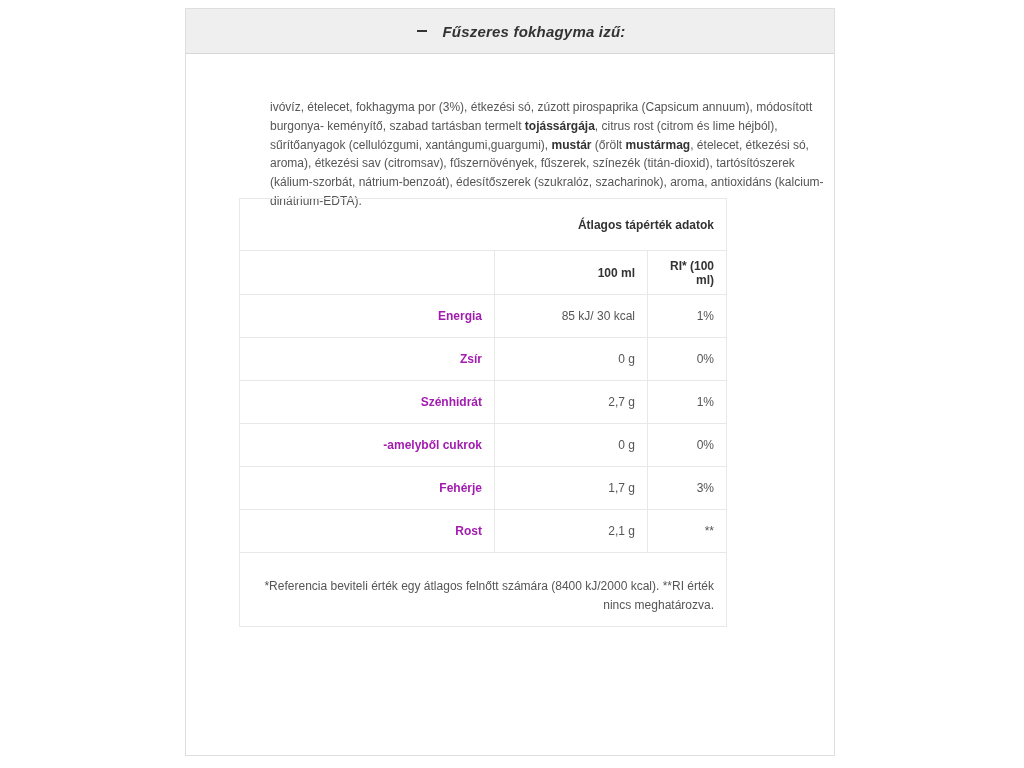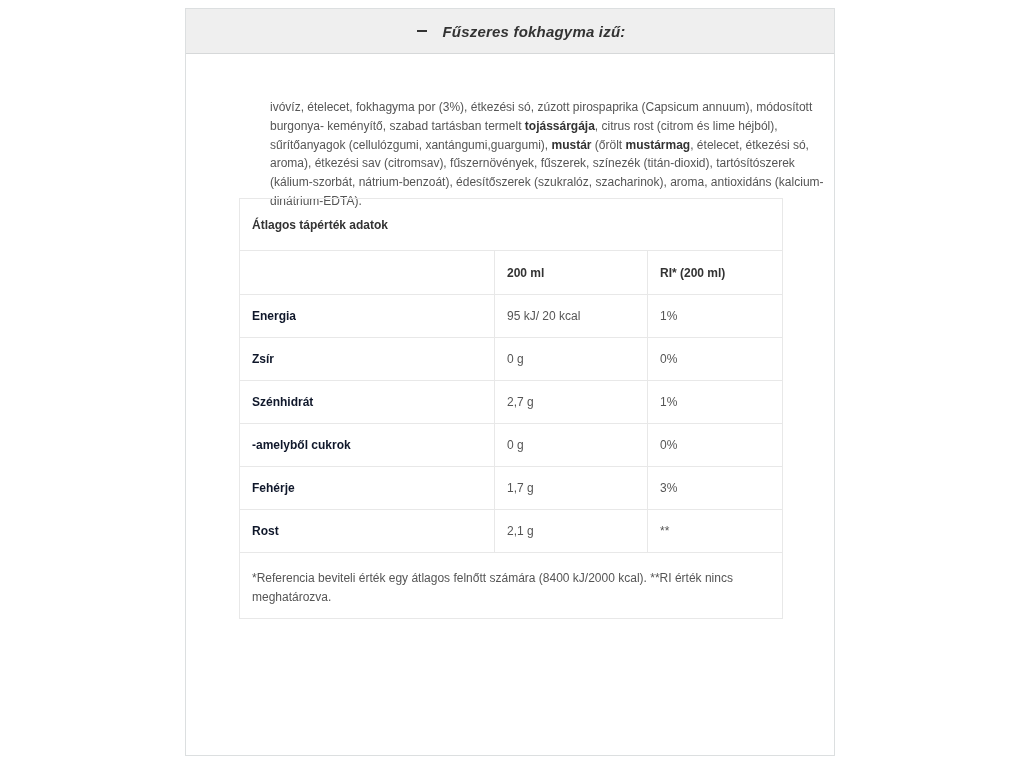--- a/index.html
+++ b/index.html
@@ -8,53 +8,53 @@
     .panel { position: absolute; left: 185px; top: 8px; width: 650px; height: 748px;
              border: 1px solid #dcdfe0; box-sizing: border-box; background: #fff; }
     .panel-header { height: 45px; background: #efefef; border-bottom: 1px solid #d6d8d9;
                     display: flex; align-items: center; box-sizing: border-box; cursor: pointer; justify-content: center; }
     .toggle-icon { width: 10px; height: 2px; background: #333; margin-left: 22px; margin-right: 16px; }
     .panel-title { font-size: 15px; font-weight: bold; font-style: italic; color: #333;
                    letter-spacing: 0.2px; }
     .ingredients { position: absolute; left: 45px; top: 77px; width: 560px;
                    font-size: 12px; line-height: 18.8px; color: #555; margin-left: 39px; }
     .ingredients b { color: #333; }
-    table.nutrition { position: absolute; left: 53px; top: 189px; width: 544px;
-                      border-collapse: collapse; font-size: 12px; color: #555; }
+    table.nutrition { position: absolute; left: 53px; top: 189px; width: 488px;
+                      border-collapse: collapse; font-size: 12px; color: #555; text-align: right; }
     table.nutrition td { border: 1px solid #e8e8e8; padding: 0 12px; height: 42px; vertical-align: middle; }
-    table.nutrition td.label { font-weight: bold; color: #0f172a; width: 230px; }
+    table.nutrition td.label { font-weight: bold; color: #a21caf; width: 230px; }
     table.nutrition td.col2 { width: 128px; }
     table.nutrition tr.title td { height: 51px; font-weight: bold; color: #333; }
     table.nutrition tr.head td { height: 43px; font-weight: bold; color: #333; }
-    table.nutrition tr.note td { height: 61px; line-height: 19px; padding-top: 4px; }
+    table.nutrition tr.note td { height: 61px; line-height: 19px; padding-top: 12px; }
   </style>
 </head>
 <body>
 
 <div class="panel">
   <div class="panel-header">
     <span class="toggle-icon"></span>
     <span class="panel-title">Fűszeres fokhagyma izű:</span>
   </div>
 
   <p class="ingredients" id="ingredients"><span>ivóvíz, ételecet, fokhagyma por (3%), étkezési só, zúzott pirospaprika (Capsicum annuum), módosított burgonya- keményítő, szabad tartásban termelt </span><b>tojássárgája</b><span>, citrus rost (citrom és lime héjból), sűrítőanyagok (cellulózgumi, xantángumi,guargumi), </span><b>mustár</b><span> (őrölt </span><b>mustármag</b><span>, ételecet, étkezési só, aroma), étkezési sav (citromsav), fűszernövények, fűszerek, színezék (titán-dioxid), tartósítószerek (kálium-szorbát, nátrium-benzoát), édesítőszerek (szukralóz, szacharinok), aroma, antioxidáns (kalcium-dinátrium-EDTA).</span></p>
 
   <table class="nutrition">
     <tbody id="nutrition-body">
       <tr class="title">
         <td colspan="3">Átlagos tápérték adatok</td>
       </tr>
       <tr class="head">
         <td class="label"></td>
-        <td class="col2">200 ml</td>
-        <td>RI* (200 ml)</td>
+        <td class="col2">100 ml</td>
+        <td>RI* (100 ml)</td>
       </tr>
       <tr>
           <td class="label">Energia</td>
-          <td class="col2">95 kJ/ 20 kcal</td>
+          <td class="col2">85 kJ/ 30 kcal</td>
           <td>1%</td>
         </tr>
         <tr>
           <td class="label">Zsír</td>
           <td class="col2">0 g</td>
           <td>0%</td>
         </tr>
         <tr>
           <td class="label">Szénhidrát</td>
           <td class="col2">2,7 g</td>

